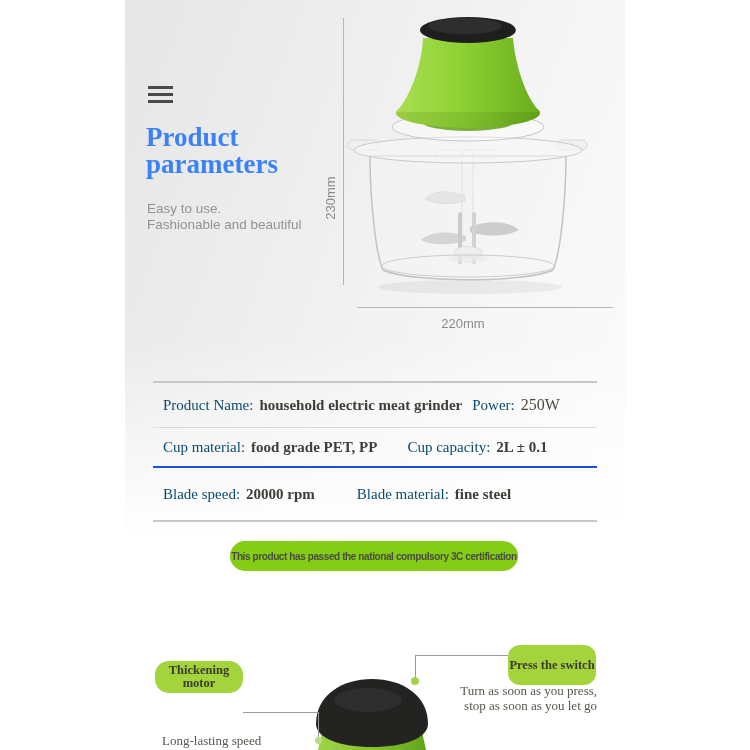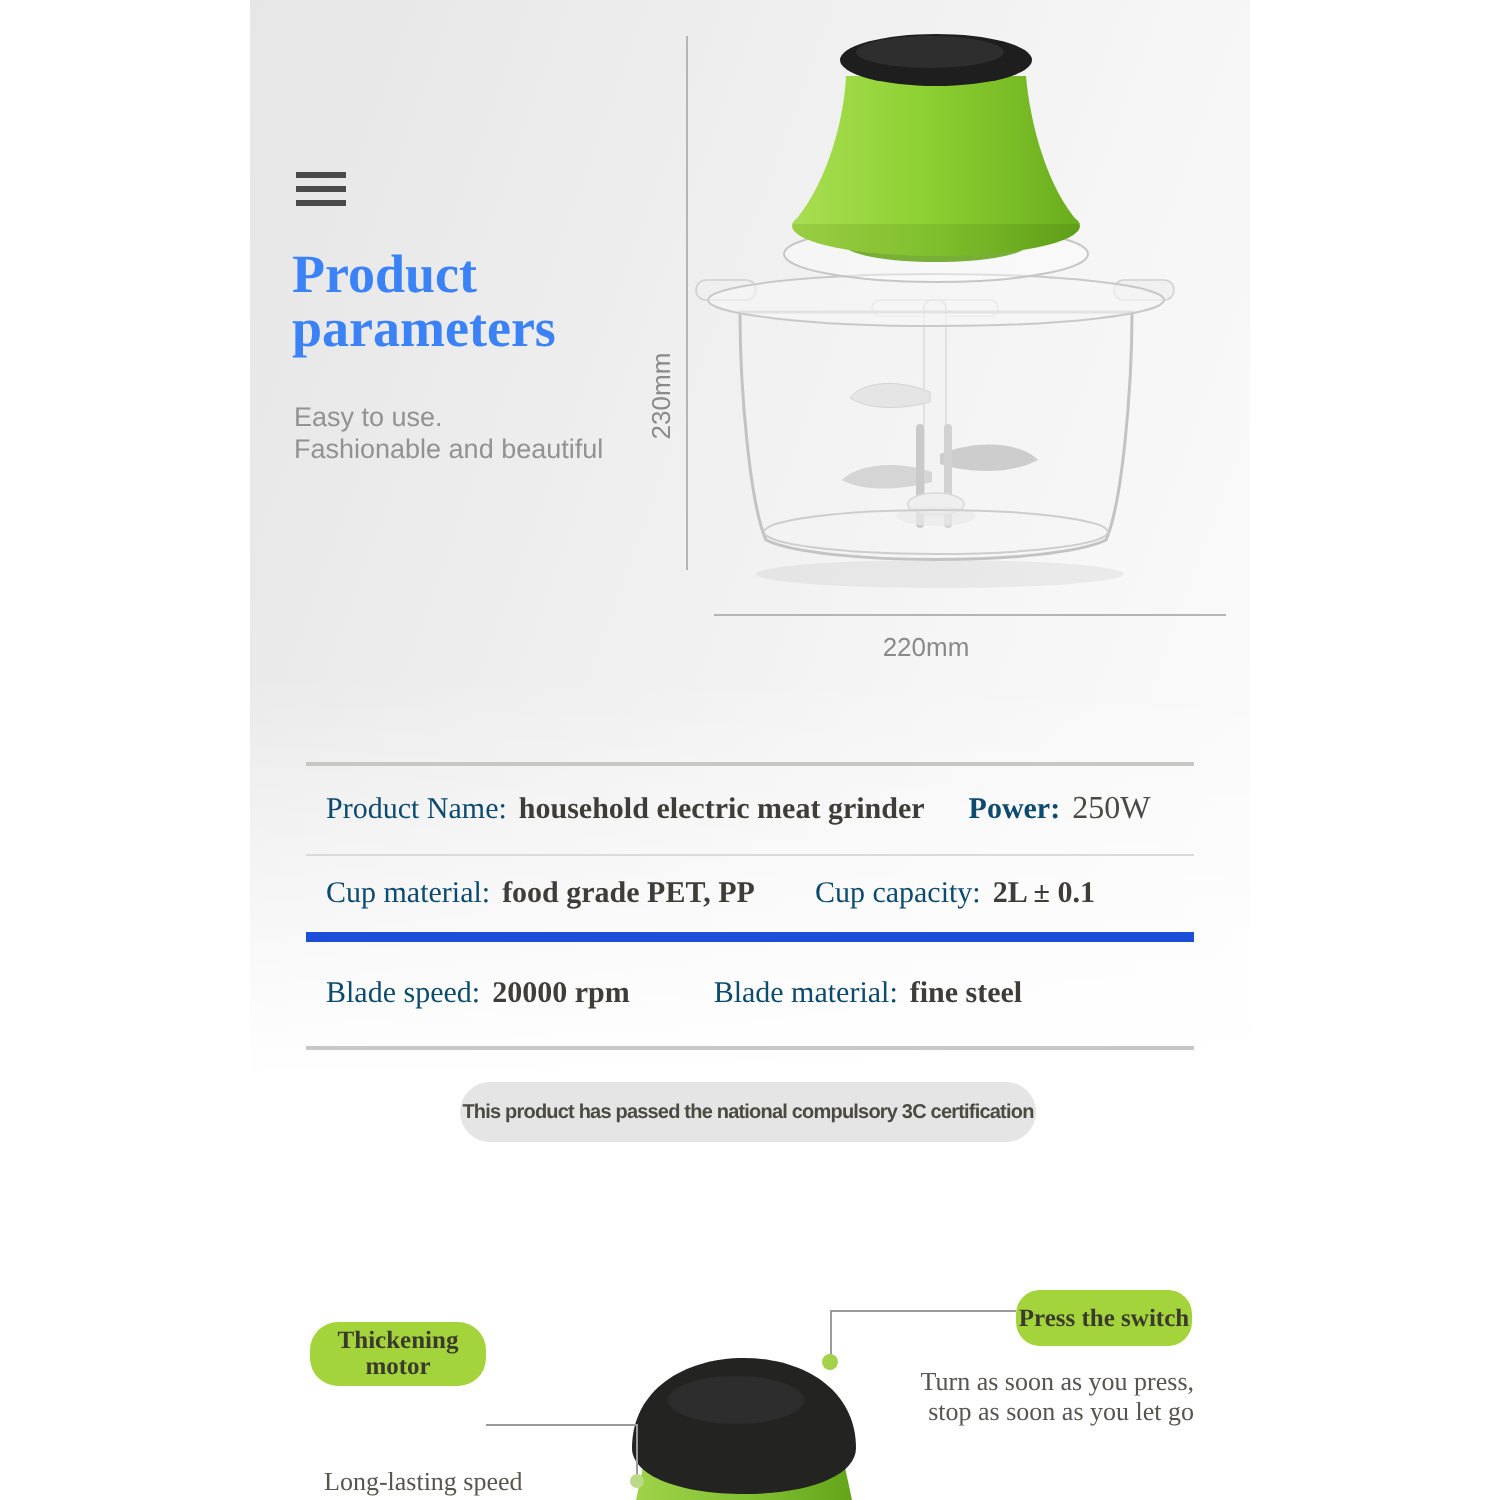--- a/index.html
+++ b/index.html
@@ -29,36 +29,36 @@
   .dim-label-v{left:301px;top:190px;width:60px;height:16px;transform:rotate(-90deg);}
   .dim-h{left:357px;top:307px;width:256px;height:1px;}
   .dim-label-h{left:427px;top:316px;width:72px;}
 
   
   .spec-table{left:153px;top:381px;width:444px;
     border-top:2px solid #c7c7c5;border-bottom:2px solid #c7c7c5;font-size:15px;}
   .spec-row{display:flex;align-items:center;padding-left:10px;}
   .spec-row.r1{height:44px;}
   .spec-row.r2{height:38px;border-top:1px solid #dadad8;}
-  .spec-row.r3{height:52px;border-top:5px solid #1d4ed8;}
+  .spec-row.r3{height:52px;border-top:2px solid #1d4ed8;}
   .spec-label{color:#0c4a6e;margin-right:6px;white-space:nowrap;}
   .spec-value{color:#3e3d37;font-weight:700;white-space:nowrap;}
   .spec-value.reg{font-weight:400;font-size:16px;color:#4a4a44;}
-  .m1{margin-left:22px;font-weight:bold;} .m2{margin-left:30px;} .m3{margin-left:42px;}
+  .m1{margin-left:10px;} .m2{margin-left:30px;} .m3{margin-left:42px;}
 
   
-  .cert{left:230px;top:541px;width:288px;height:30px;border-radius:15px;background:#e5e5e5;
+  .cert{left:230px;top:541px;width:288px;height:30px;border-radius:15px;background:#84cc16;
     display:flex;align-items:center;justify-content:center;
     font-family:"Liberation Sans",sans-serif;font-weight:700;font-size:10px;
     letter-spacing:-0.4px;color:#4b4b42;white-space:nowrap;}
 
   
   .pill{background:#a4d43c;border-radius:14px;display:flex;align-items:center;justify-content:center;
     font-weight:700;font-size:12.5px;color:#3b3b2d;text-align:center;line-height:13px;}
-  .pill-switch{left:508px;top:645px;width:88px;height:28px;border-radius:12px;}
+  .pill-switch{left:508px;top:645px;width:88px;height:40px;border-radius:12px;}
   .pill-motor{left:155px;top:661px;width:88px;height:32px;}
   .leader{background:#9b9b9b;}
   .lead-sw-h{left:415px;top:655px;width:93px;height:1px;}
   .lead-sw-v{left:415px;top:655px;width:1px;height:23px;}
   .dot{border-radius:50%;}
   .dot-sw{left:411px;top:677px;width:8px;height:8px;background:#a6d14b;}
   .lead-mo-h{left:243px;top:712px;width:76px;height:1px;}
   .lead-mo-v{left:318px;top:712px;width:1px;height:26px;}
   .dot-mo{left:315px;top:737px;width:7px;height:7px;background:#bcd98a;}
   .desc{font-size:13px;line-height:14.5px;color:#57564e;}

